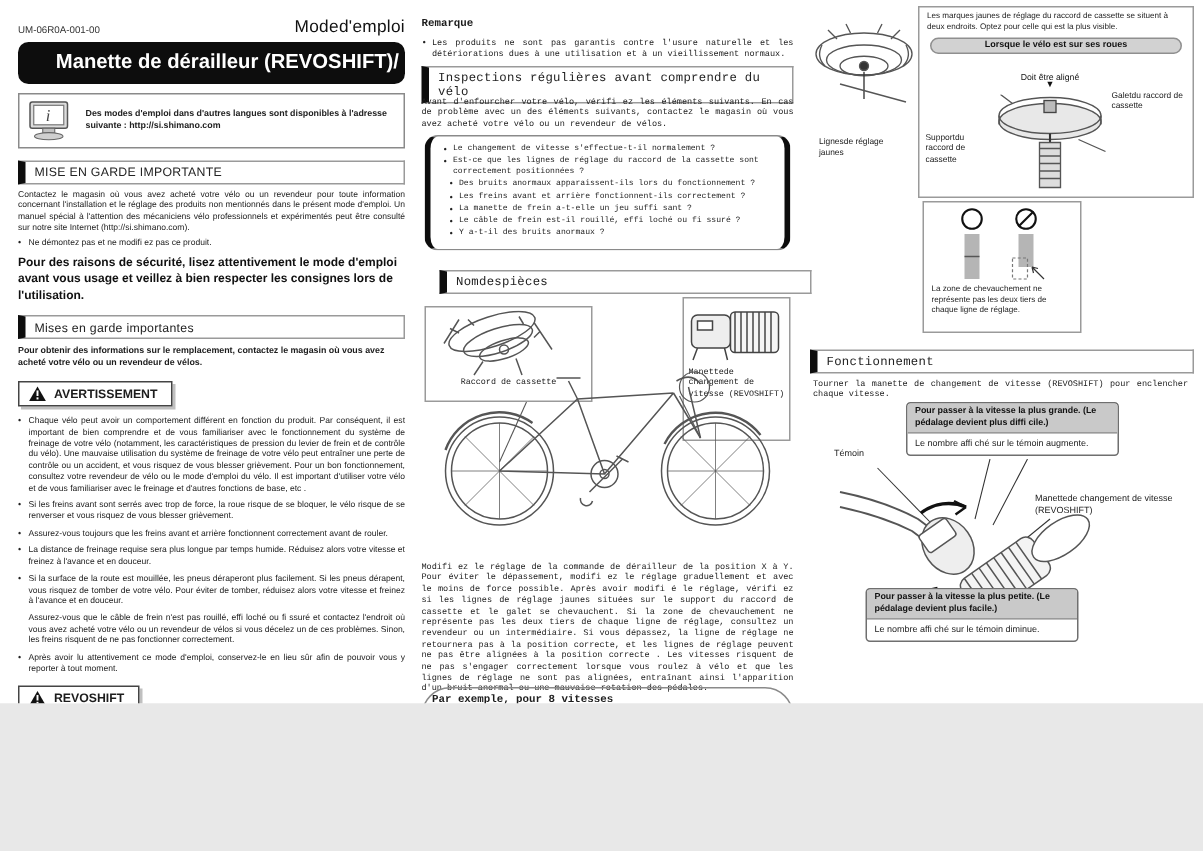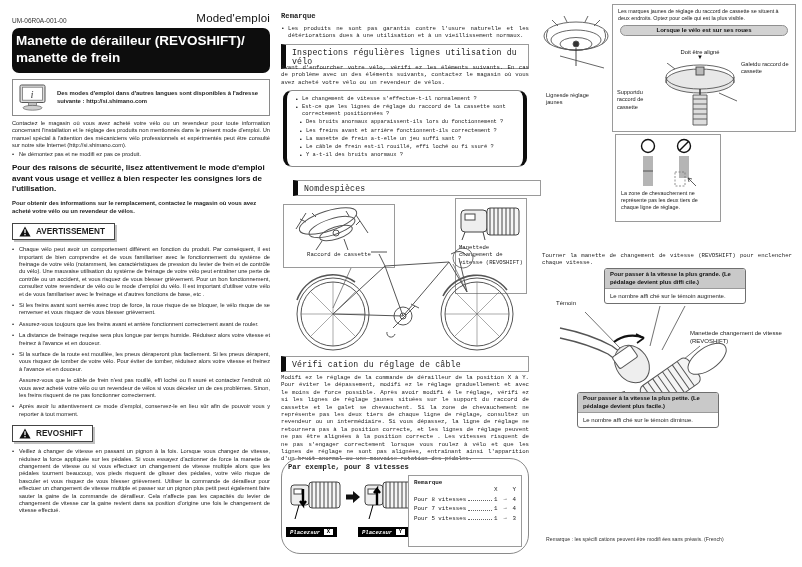--- a/index.html
+++ b/index.html
@@ -1,36 +1,36 @@
 <!DOCTYPE html>
 <html><head>
 <meta charset="utf-8">
 <style>
   * { margin:0; padding:0; box-sizing:border-box; }
   html,body { background:#e8e8e8; }
   .page {
-    position:relative; width:802px; height:567px; background:#ffffff;
+    position:relative; width:802px; height:469px; background:#ffffff;
     font-family:"Liberation Sans", sans-serif; color:#1c1c1c; overflow:hidden;
     margin:0 auto;
   }
   .col { position:absolute; top:0; }
   .col-left  { left:12px;  width:258px; }
   .col-mid   { left:281px; width:248px; height:567px; }
   .col-right { left:540px; width:256px; height:567px; }
 
   .body-sm { font-size:5.7px; line-height:1.3; color:#222; text-align:justify; }
   .body-xs { font-size:5.4px; line-height:1.25; color:#222; }
 
   .topline { display:flex; justify-content:space-between; align-items:flex-end; margin-top:12px; }
   .doc-code { font-size:6.5px; color:#333; }
   .doc-type { font-size:11.5px; color:#111; letter-spacing:0.2px; }
 
   .title-banner {
     margin-top:4px; background:#0d0d0d; border-radius:7px; color:#fff;
-    text-align:left; font-weight:bold; font-size:13.5px; line-height:1.25;
+    text-align:right; font-weight:bold; font-size:13.5px; line-height:1.25;
     padding:5px 4px 6px;
   }
   .info-box {
     margin-top:6px; border:1px solid #8a8a8a; display:flex; align-items:center;
     gap:8px; padding:4px 6px; min-height:32px;
   }
   .info-box .txt { font-size:5.9px; line-height:1.45; font-weight:bold; color:#222; }
 
   .sec-h {
     margin-top:8px; border:1px solid #9a9a9a; border-left:5px solid #0d0d0d;
@@ -104,40 +104,41 @@
 <div class="page">
 
   <div class="col col-left">
     <div class="topline">
       <span class="doc-code">UM-06R0A-001-00</span>
       <span class="doc-type">Moded'emploi</span>
     </div>
 
     <div class="title-banner">
       <div>Manette de dérailleur (REVOSHIFT)/</div>
-      <div>manette de frein</div>
     </div>
 
     <div class="info-box">
       <span>
         <svg width="30" height="27" viewBox="0 0 30 27">
           <rect x="1" y="1" width="25" height="17.5" rx="1.5" fill="#dcdcdc" stroke="#555" stroke-width="1"></rect>
           <rect x="3.5" y="3.2" width="20" height="13" fill="#ffffff" stroke="#777" stroke-width="0.8"></rect>
           <text x="11.5" y="13.5" font-size="11" font-style="italic" font-family="Liberation Serif, serif" fill="#444">i</text>
           <rect x="9.5" y="18.5" width="8" height="3.2" fill="#c2c2c2" stroke="#666" stroke-width="0.7"></rect>
           <ellipse cx="13.5" cy="23.8" rx="9.5" ry="2.4" fill="#cfcfcf" stroke="#666" stroke-width="0.7"></ellipse>
         </svg>
       </span>
       <span class="txt">Des modes d'emploi dans d'autres langues sont disponibles à l'adresse suivante : http://si.shimano.com</span>
     </div>
 
+    <div class="sec-h">MISE EN GARDE IMPORTANTE</div>
     <div class="body-sm" style="margin-top:4px;">Contactez le magasin où vous avez acheté votre vélo ou un revendeur pour toute information concernant l'installation et le réglage des produits non mentionnés dans le présent mode d'emploi. Un manuel spécial à l'attention des mécaniciens vélo professionnels et expérimentés peut être consulté sur notre site Internet (http://si.shimano.com).</div>
     <div class="body-sm bullet" style="margin-top:2px;">Ne démontez pas et ne modifi ez pas ce produit.</div>
     <div class="bold-note">Pour des raisons de sécurité, lisez attentivement le mode d'emploi avant vous usage et veillez à bien respecter les consignes lors de l'utilisation.</div>
 
+    <div class="sec-h">Mises en garde importantes</div>
     <div class="intro-bold">Pour obtenir des informations sur le remplacement, contactez le magasin où vous avez acheté votre vélo ou un revendeur de vélos.</div>
 
     <div class="badge">
       <span>
         <svg width="12" height="11" viewBox="0 0 12 11">
           <path d="M6 0.6 L11.6 10.4 H0.4 Z" fill="#111"></path>
           <rect x="5.35" y="3.3" width="1.3" height="3.7" fill="#fff"></rect>
           <rect x="5.35" y="7.9" width="1.3" height="1.4" fill="#fff"></rect>
         </svg>
       </span>
@@ -164,21 +165,21 @@
       </span>
       <span>REVOSHIFT</span>
     </div>
     <div class="body-sm bullet" style="margin-top:5px;">Veillez à changer de vitesse en passant un pignon à la fois. Lorsque vous changez de vitesse, réduisez la force appliquée sur les pédales. Si vous essayez d'actionner de force la manette de changement de vitesse ou si vous effectuez un changement de vitesse multiple alors que les pédales tournent beaucoup, vos pieds risquent de glisser des pédales, votre vélo risque de basculer et vous risquez de vous blesser grièvement. Utiliser la commande de dérailleur pour effectuer un changement de vitesse multiple et passer sur un pignon plus petit peut également faire sauter la gaine de la commande de dérailleur. Cela n'affecte pas les capacités du levier de changement de vitesse car la gaine revient dans sa position d'origine une fois le changement de vitesse effectué.</div>
   </div>
 
   <div class="col col-mid">
     <div class="abs h-plain" style="top:12px; left:0;">Remarque</div>
     <div class="abs body-sm bullet" style="top:25px; left:0; width:248px;">Les produits ne sont pas garantis contre l'usure naturelle et les détériorations dues à une utilisation et à un vieillissement normaux.</div>
 
-    <div class="abs sec-h" style="top:44px; left:0; width:248px; margin-top:0;">Inspections régulières lignes utilisation du vélo</div>
+    <div class="abs sec-h" style="top:44px; left:0; width:248px; margin-top:0;">Inspections régulières avant comprendre du vélo</div>
     <div class="abs body-sm" style="top:64px; left:0; width:248px;">Avant d'enfourcher votre vélo, vérifi ez les éléments suivants. En cas de problème avec un des éléments suivants, contactez le magasin où vous avez acheté votre vélo ou un revendeur de vélos.</div>
 
     <div class="abs check-box" style="top:90px; left:2px; width:244px;">
       <div class="body-xs bullet">Le changement de vitesse s'effectue-t-il normalement ?</div>
       <div class="body-xs bullet">Est-ce que les lignes de réglage du raccord de la cassette sont correctement positionnées ?</div>
       <div class="body-xs bullet" style="margin-left:4px;">Des bruits anormaux apparaissent-ils lors du fonctionnement ?</div>
       <div class="body-xs bullet" style="margin-left:4px;">Les freins avant et arrière fonctionnent-ils correctement ?</div>
       <div class="body-xs bullet" style="margin-left:4px;">La manette de frein a-t-elle un jeu suffi sant ?</div>
       <div class="body-xs bullet" style="margin-left:4px;">Le câble de frein est-il rouillé, effi loché ou fi ssuré ?</div>
       <div class="body-xs bullet" style="margin-left:4px;">Y a-t-il des bruits anormaux ?</div>
@@ -231,21 +232,20 @@
           <circle cx="122" cy="120" r="9"></circle>
           <circle cx="122" cy="120" r="3"></circle>
           <path d="M52 118 L104 70 L168 66 M52 118 L122 120 L104 70 M122 120 L168 66 M168 66 L186 96"></path>
           <path d="M104 70 L98 58 M90 56 h16 M186 96 L178 62 M170 58 q10 -6 16 2"></path>
           <path d="M112 132 l22 -22 M130 108 l8 4 M106 136 a4 4 0 1 0 8 2"></path>
         </g>
         <circle cx="182" cy="62" r="10" fill="none" stroke="#555" stroke-width="0.8"></circle>
       </svg>
     </div>
 
-    <div class="abs sec-h" style="top:356px; left:0; width:248px; margin-top:0;">Vérifi cation du réglage de câble</div>
     <div class="abs body-sm" style="top:374px; left:0; width:248px;">Modifi ez le réglage de la commande de dérailleur de la position X à Y. Pour éviter le dépassement, modifi ez le réglage graduellement et avec le moins de force possible. Après avoir modifi é le réglage, vérifi ez si les lignes de réglage jaunes situées sur le support du raccord de cassette et le galet se chevauchent. Si la zone de chevauchement ne représente pas les deux tiers de chaque ligne de réglage, consultez un revendeur ou un intermédiaire. Si vous dépassez, la ligne de réglage ne retournera pas à la position correcte, et les lignes de réglage peuvent ne pas être alignées à la position correcte . Les vitesses risquent de ne pas s'engager correctement lorsque vous roulez à vélo et que les lignes de réglage ne sont pas alignées, entraînant ainsi l'apparition d'un bruit anormal ou une mauvaise rotation des pédales.</div>
 
     <div class="abs ex-box" style="top:458px; left:0; width:248px; height:96px;border-radius:19px;">
       <div class="ex-h">Par exemple, pour 8 vitesses</div>
 
       <svg width="52" height="46" viewBox="0 0 52 46" style="position:absolute; left:8px; top:16px;">
         <g fill="none" stroke="#444" stroke-width="1">
           <rect x="1" y="10" width="18" height="20" rx="3" fill="#eee"></rect>
           <rect x="4" y="14" width="8" height="5" fill="#fff"></rect>
           <rect x="19" y="7" width="31" height="26" rx="3" fill="#f5f5f5"></rect>
@@ -370,20 +370,21 @@
         </g>
         <rect x="25" y="18" width="10" height="30" fill="#b5b5b5"></rect>
         <line x1="25" y1="33" x2="35" y2="33" stroke="#555" stroke-width="1"></line>
         <rect x="61" y="18" width="10" height="22" fill="#b5b5b5"></rect>
         <rect x="57" y="34" width="10" height="14" fill="none" stroke="#777" stroke-width="0.8" stroke-dasharray="2 1.5"></rect>
         <path d="M78 48 L70 40 M70 40 l1 4 m-1 -4 l4 1" stroke="#333" stroke-width="0.8" fill="none"></path>
       </svg>
       <div class="body-xs" style="text-align:left; padding:0 5px 3px;">La zone de chevauchement ne représente pas les deux tiers de chaque ligne de réglage.</div>
     </div>
 
+    <div class="sec-h abs" style="top:233px; left:0; width:256px; margin-top:0;">Fonctionnement</div>
     <div class="abs body-sm" style="top:252px; left:2px; width:250px;">Tourner la manette de changement de vitesse (REVOSHIFT) pour enclencher chaque vitesse.</div>
 
     <div class="callout" style="left:64px; top:268px; width:142px;">
       <div class="ch">Pour passer à la vitesse la plus grande. (Le pédalage devient plus diffi cile.)</div>
       <div class="cb">Le nombre affi ché sur le témoin augmente.</div>
     </div>
 
     <div class="dlabel" style="left:16px; top:300px; font-size:6px;">Témoin</div>
 
     <svg width="230" height="130" viewBox="0 0 230 130" style="position:absolute; left:10px; top:306px;">

